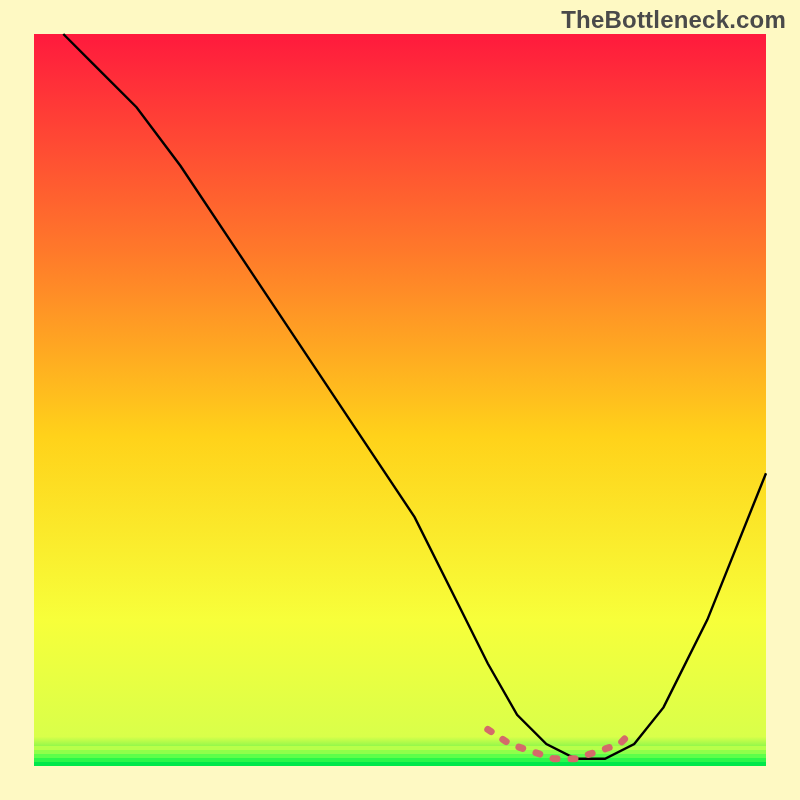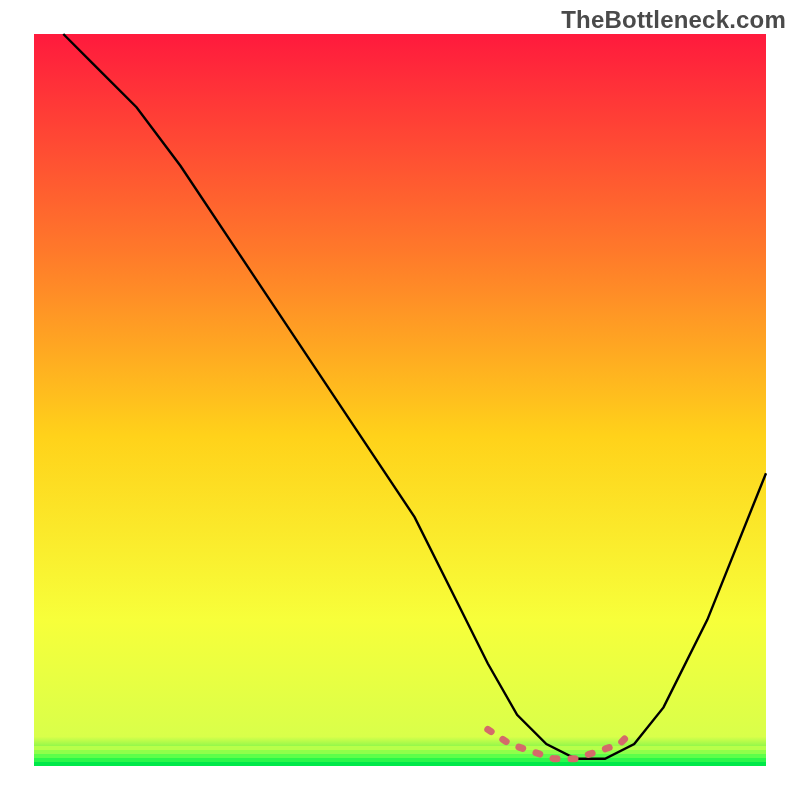--- a/index.html
+++ b/index.html
@@ -8,21 +8,21 @@
     width: 800px;
     height: 800px;
     background: #000;
     overflow: hidden;
     font-family: Arial, Helvetica, sans-serif;
   }
   .stage {
     position: relative;
     width: 800px;
     height: 800px;
-    background: #ffffff;
+    background: #fef9c3;
   }
   .watermark {
     position: absolute;
     top: 6px;
     right: 14px;
     font-size: 24px;
     font-weight: 600;
     color: #4a4a4a;
     letter-spacing: 0.2px;
     z-index: 10;

